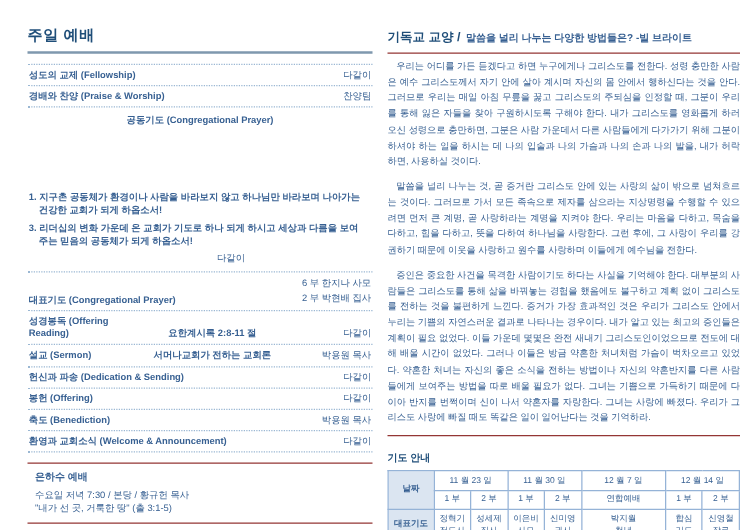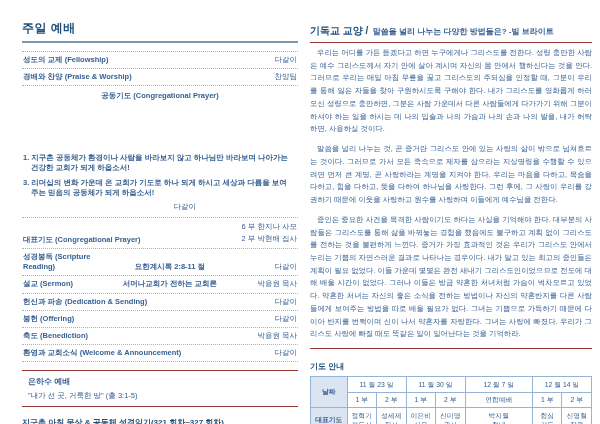--- a/index.html
+++ b/index.html
@@ -77,21 +77,21 @@
         <span class="wright">다같이</span>
       </div>
       <div class="wrow">
         <span class="wlabel">대표기도 (Congregational Prayer)</span>
         <span class="wright2">
           <div>6 부 한지나 사모</div>
           <div>2 부 박현배 집사</div>
         </span>
       </div>
       <div class="wrow">
-        <span class="wlabel">성경봉독 (Scripture Reading)</span>
+        <span class="wlabel">성경봉독 (Offering Reading)</span>
         <span class="wmid">요한계시록 2:8-11 절</span>
         <span class="wright">다같이</span>
       </div>
       <div class="wrow">
         <span class="wlabel">설교 (Sermon)</span>
         <span class="wmid">서머나교회가 전하는 교회론</span>
         <span class="wright">박용원 목사</span>
       </div>
       <div class="wrow">
         <span class="wlabel">헌신과 파송 (Dedication &amp; Sending)</span>
@@ -107,20 +107,21 @@
       </div>
       <div class="wrow">
         <span class="wlabel">환영과 교회소식 (Welcome &amp; Announcement)</span>
         <span class="wright">다같이</span>
       </div>
     </div>
 
     <div class="midweek">
       <div class="half">
         <div class="mw-title">은하수 예배</div>
+        <div>수요일 저녁 7:30 / 본당 / 황규헌 목사</div>
         <div>"내가 선 곳, 거룩한 땅" (출 3:1-5)</div>
       </div>
     </div>
 
     <div class="read-title">지구촌 아침 묵상 &amp; 공동체 성경읽기(321 회차~327 회차)</div>
     <table class="blue">
       <tbody>
           <tr>
         <th>11/17 일(월)</th>
         <th>18 일(화)</th>

